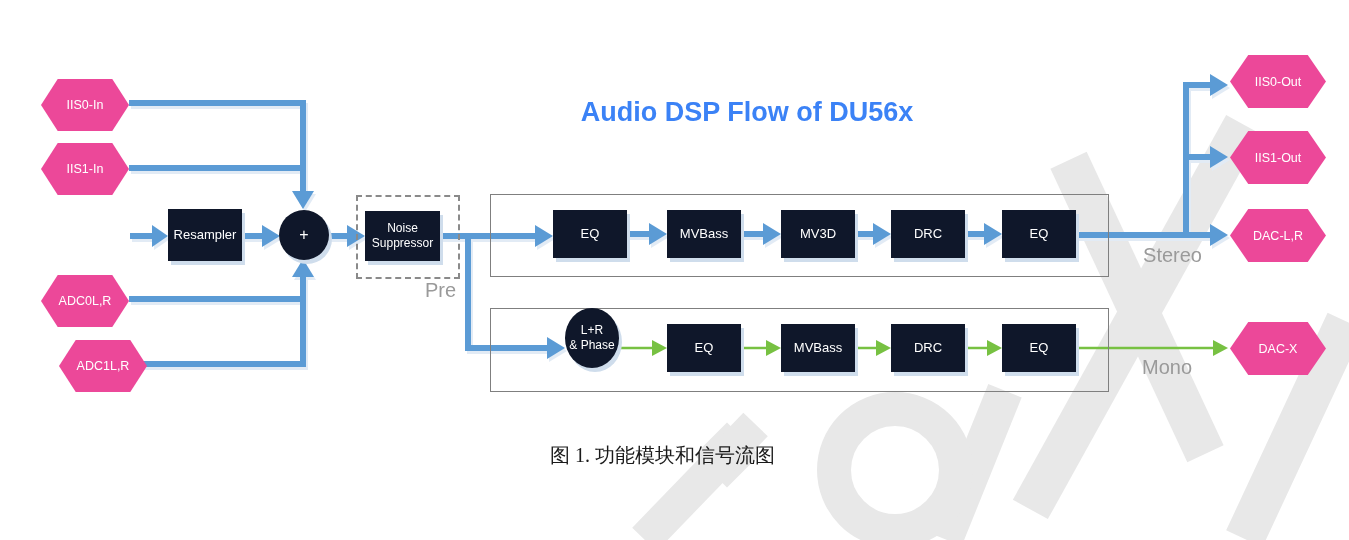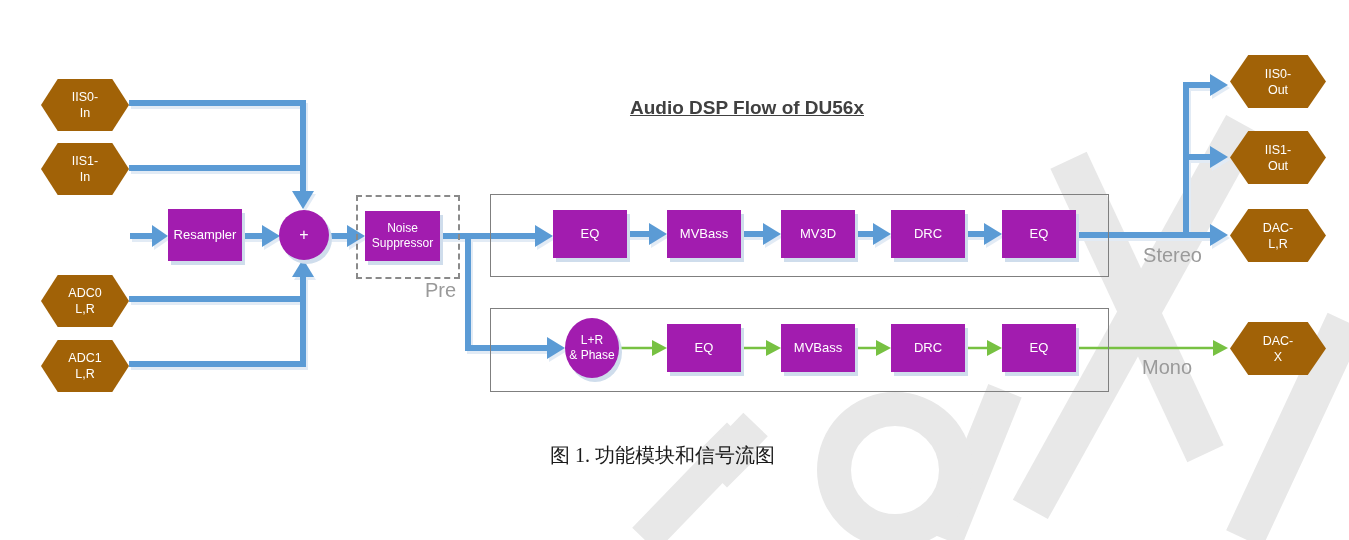--- a/index.html
+++ b/index.html
@@ -9,32 +9,32 @@
   .wm{position:absolute;background:#e8e8e8;z-index:0;}
   .wm-ring{position:absolute;z-index:0;width:156px;height:156px;border:34px solid #e8e8e8;
            border-radius:50%;box-sizing:border-box;background:transparent;}
   
   svg.wires{position:absolute;left:0;top:0;z-index:1;}
   .blue-wire{stroke:#5B9BD5;stroke-width:6;fill:none;}
   .blue-head{fill:#5B9BD5;}
   .green-wire{stroke:#77C142;stroke-width:2.5;fill:none;}
   .green-head{fill:#77C142;}
   
-  .hex{position:absolute;z-index:2;background:#a16207;color:#fff;display:flex;flex-direction:column;
+  .hex{position:absolute;z-index:2;background:#ec4899;color:#fff;display:flex;flex-direction:row;
        align-items:center;justify-content:center;text-align:center;font-size:12.5px;line-height:16px;
        clip-path:polygon(0 50%,19% 0,81% 0,100% 50%,81% 100%,19% 100%);
        filter:drop-shadow(3px 4px 0 #cfddec);}
-  .blk{position:absolute;z-index:2;background:#a21caf;color:#fff;display:flex;flex-direction:column;
+  .blk{position:absolute;z-index:2;background:#0f172a;color:#fff;display:flex;flex-direction:column;
        align-items:center;justify-content:center;text-align:center;font-size:13px;line-height:16px;
        box-shadow:3px 4px 0 #cfddec;}
   .round{border-radius:50%;}
   .groupbox{position:absolute;z-index:1;border:1px solid #7f7f7f;background:transparent;}
   .dashedbox{position:absolute;z-index:1;border:2px dashed #8a8a8a;background:transparent;}
   .graylabel{position:absolute;z-index:2;color:#9a9a9a;font-size:20px;text-align:right;}
-  .title{position:absolute;z-index:2;color:#404040;font-size:19px;font-weight:bold;text-align:center;text-decoration:underline;}
+  .title{position:absolute;z-index:2;color:#3b82f6;font-size:27px;font-weight:bold;text-align:center;}
   .caption{position:absolute;z-index:2;color:#1a1a1a;font-size:20px;
            font-family:"Liberation Serif","DejaVu Serif",serif;}
   .mixer-sub{font-size:12px;line-height:15px;}
   .plus{font-size:16px;}
 </style>
 </head>
 <body>
 
 <div id="stage">
 
@@ -108,21 +108,21 @@
     <span>In</span>
   </div>
   <div class="hex" style="left:41px;top:143px;width:88px;height:52px;">
     <span>IIS1-</span>
     <span>In</span>
   </div>
   <div class="hex" style="left:41px;top:275px;width:88px;height:52px;">
     <span>ADC0</span>
     <span>L,R</span>
   </div>
-  <div class="hex" style="left:41px;top:340px;width:88px;height:52px;">
+  <div class="hex" style="left:59px;top:340px;width:88px;height:52px;">
     <span>ADC1</span>
     <span>L,R</span>
   </div>
 
   <div class="blk" style="left:168px;top:209px;width:74px;height:52px;">
     <span>Resampler</span>
   </div>
   <div class="blk round" style="left:279px;top:210px;width:50px;height:50px;">
     <span class="plus">+</span>
   </div>
@@ -140,21 +140,21 @@
   <div class="blk" style="left:781px;top:210px;width:74px;height:48px;">
     <span>MV3D</span>
   </div>
   <div class="blk" style="left:891px;top:210px;width:74px;height:48px;">
     <span>DRC</span>
   </div>
   <div class="blk" style="left:1002px;top:210px;width:74px;height:48px;">
     <span>EQ</span>
   </div>
 
-  <div class="blk round" style="left:565px;top:318px;width:54px;height:60px;">
+  <div class="blk round" style="left:565px;top:308px;width:54px;height:60px;">
     <span class="mixer-sub">L+R</span>
     <span class="mixer-sub">&amp; Phase</span>
   </div>
   <div class="blk" style="left:667px;top:324px;width:74px;height:48px;">
     <span>EQ</span>
   </div>
   <div class="blk" style="left:781px;top:324px;width:74px;height:48px;">
     <span>MVBass</span>
   </div>
   <div class="blk" style="left:891px;top:324px;width:74px;height:48px;">

